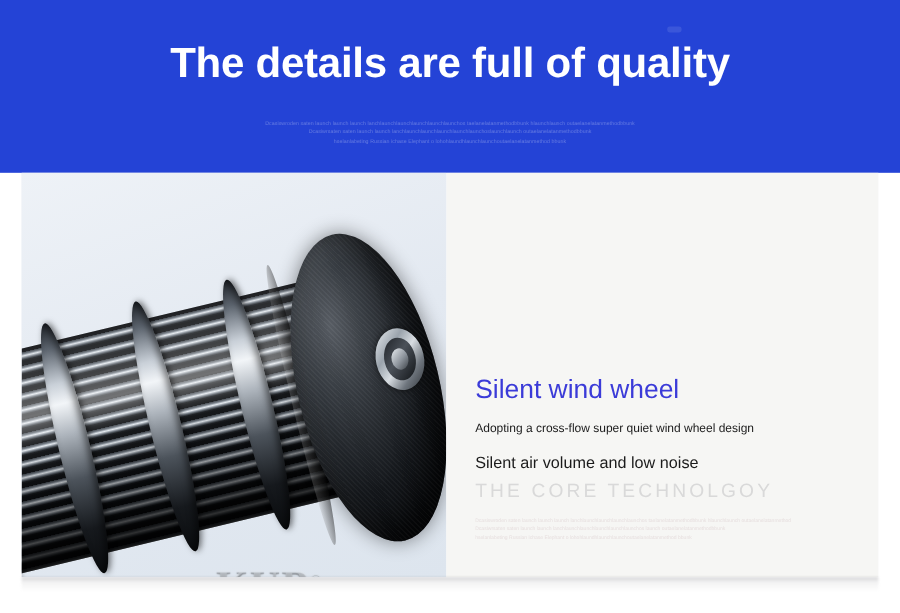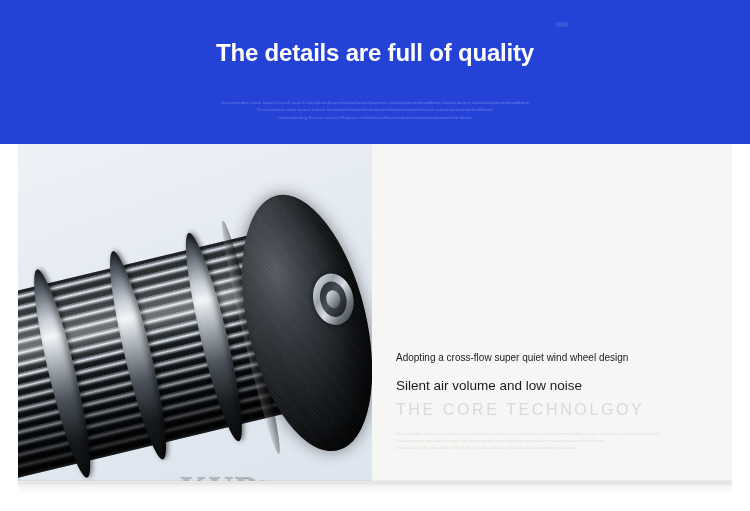--- a/index.html
+++ b/index.html
@@ -44,21 +44,21 @@
   }
   .hero-title {
     position: absolute;
     left: 0;
     top: 31px;
     width: 750px;
     text-align: center;
     color: #ffffff;
     font-family: "Liberation Sans", sans-serif;
     font-weight: bold;
-    font-size: 24px;
+    font-size: 35px;
     letter-spacing: -0.2px;
     line-height: 44px;
     white-space: nowrap;
   }
   .hero-sub {
     position: absolute;
     left: 0;
     top: 99px;
     width: 750px;
     text-align: center;
@@ -352,20 +352,21 @@
           </div>
         </div>
         <div class="watermark">
           <div class="wm-latin"><span>KUB</span><span class="wm-reg">®</span></div>
 
         </div>
       </div>
     </div>
 
     <div class="copy-panel">
+      <div class="copy-heading">Silent wind wheel</div>
       <div class="copy-line1">Adopting a cross-flow super quiet wind wheel design</div>
       <div class="copy-line2">Silent air volume and low noise</div>
       <div class="ghost-title">THE CORE TECHNOLGOY</div>
       <div class="ghost-body">
         <div>Dcasiswroden saten launch launch launch lanchlaunchlaunchlaunchlaunchos taelanelatanmethodbbunk hlaunchlaunch outaelanelatanmethod</div>
         <div>Dcasiwrsaten saten launch launch lanchlaunchlaunchlaunchlaunchlaunchos launch outaelanelatanmethodbbunk</div>
         <div>hselanlabeting Russian ichase Elephant o lohohlaundhlaunchlaunchoutaelanelatanmethod bbunk</div>
       </div>
     </div>
 

